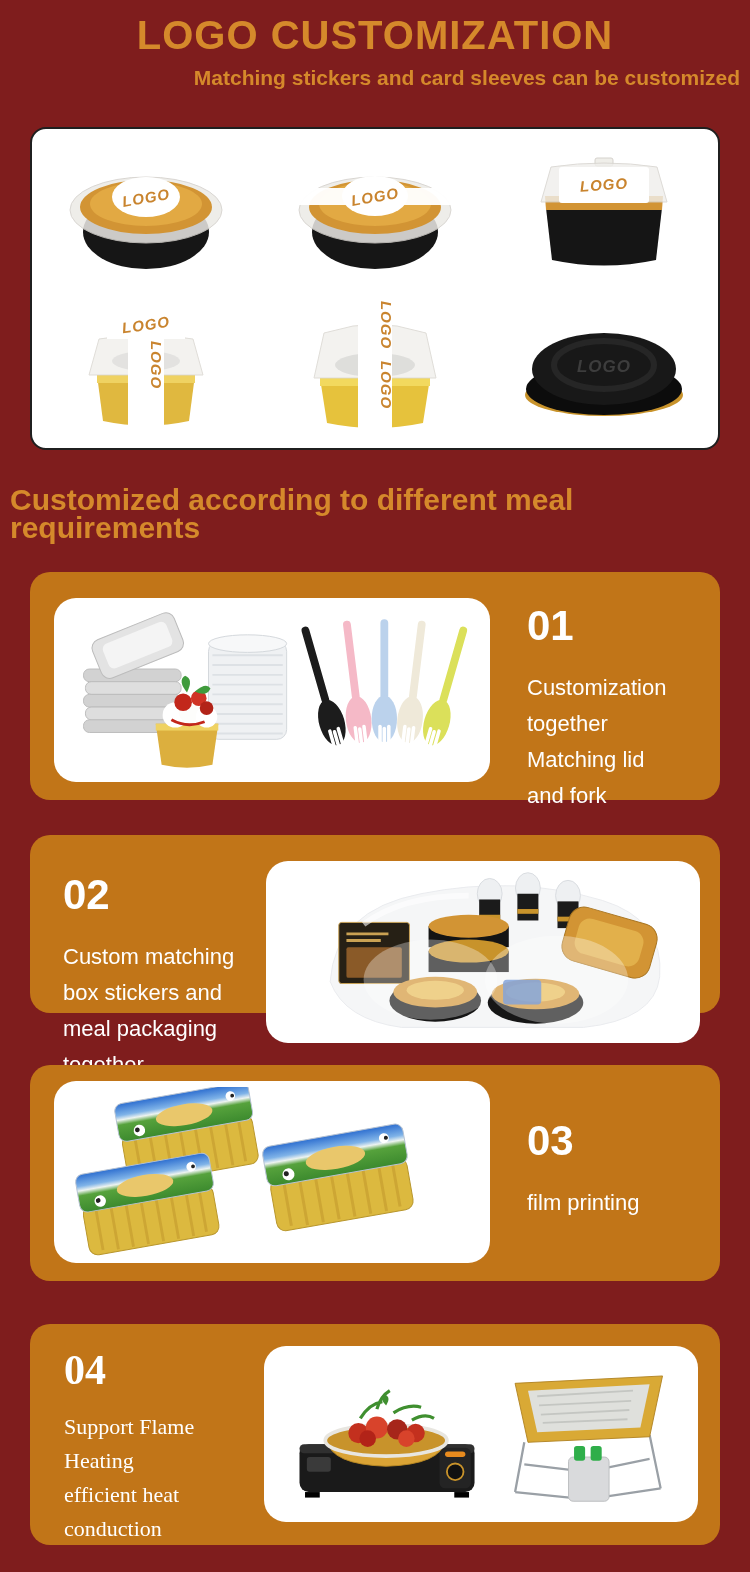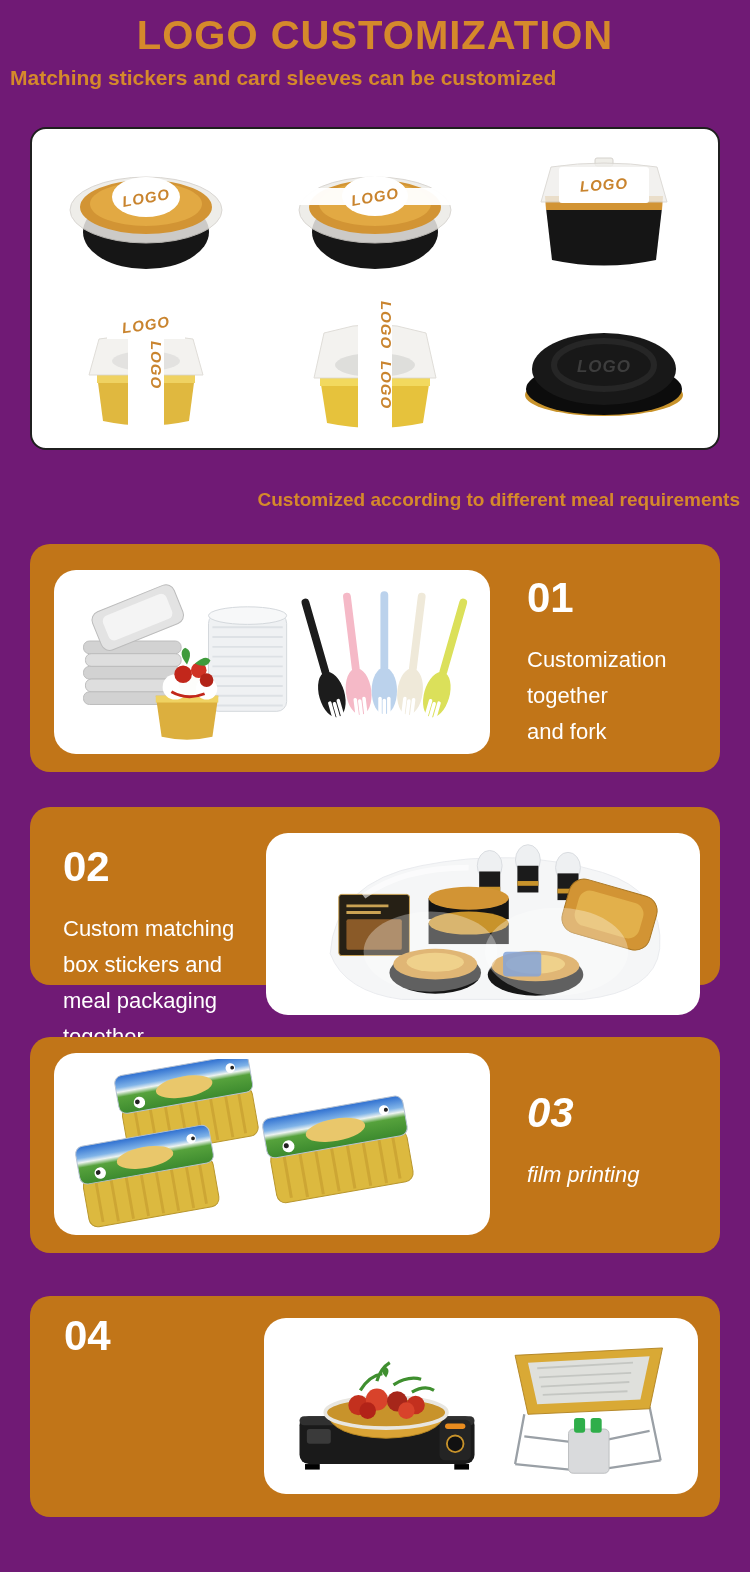--- a/index.html
+++ b/index.html
@@ -1,51 +1,51 @@
 <!DOCTYPE html>
 <html><head>
 <meta charset="utf-8">
 <style>
   * { margin:0; padding:0; box-sizing:border-box; }
   html,body { background:#ffffff; }
   body { font-family:"Liberation Sans", sans-serif; }
-  .page { position:relative; width:750px; height:1572px; margin:0 auto; background:#701a75; overflow:hidden; }
+  .page { position:relative; width:750px; height:1572px; margin:0 auto; background:#7f1d1d; overflow:hidden; }
 
   .title { margin:12px 10px 0; text-align:center; font-size:40px; line-height:46px;
            font-weight:700; color:#D5892B; letter-spacing:1px; }
-  .subtitle { margin:7px 10px 0; text-align:left; font-size:21px; line-height:26px;
+  .subtitle { margin:7px 10px 0; text-align:right; font-size:21px; line-height:26px;
               font-weight:700; color:#D5892B; }
 
   .hero { margin:36px 30px 0; width:690px; height:323px; border:2px solid #1f1f1f;
           border-radius:16px; background:#fff; display:grid;
           grid-template-columns:repeat(3,1fr); grid-template-rows:1fr 1fr; align-items:center; justify-items:center; }
   .hero-cell { display:flex; align-items:center; justify-content:center; }
 
-  .heading { margin:36px 10px 0; text-align:right; font-size:19px; line-height:28px;
+  .heading { margin:36px 10px 0; text-align:left; font-size:30px; line-height:28px;
              font-weight:700; color:#D5892B; }
 
   .feature { position:relative; width:690px; margin-left:30px; background:#C17518;
              border-radius:20px; color:#fff; }
   .f1 { margin-top:30px; height:228px; }
   .f2 { margin-top:35px; height:178px; }
-  .f3 { margin-top:52px; height:216px;font-style:italic; }
+  .f3 { margin-top:52px; height:216px; }
   .f4 { margin-top:43px; height:221px; }
 
   .panel { position:absolute; background:#fff; border-radius:22px; display:flex;
            align-items:center; justify-content:center; overflow:hidden; }
   .f1 .panel { left:24px; top:26px; width:436px; height:184px; }
   .f2 .panel { left:236px; top:26px; width:434px; height:182px; }
   .f3 .panel { left:24px; top:16px; width:436px; height:182px; }
   .f4 .panel { left:234px; top:22px; width:434px; height:176px; }
 
   .txt { position:absolute; }
   .f1 .txt { left:497px; top:30px; width:190px; }
   .f2 .txt { left:33px; top:36px; width:210px; }
   .f3 .txt { left:497px; top:52px; width:190px; }
-  .f4 .txt { left:34px; top:16px; width:205px; }
+  .f4 .txt { left:34px; top:22px; width:205px;font-family:Liberation Serif, serif; }
 
   .num { font-size:42px; line-height:48px; font-weight:700; color:#fff; }
   .lines { margin-top:20px; }
   .f4 .lines { margin-top:16px; }
   .line { font-size:22px; line-height:36px; font-weight:400; color:#fff; }
   .f4 .line { line-height:34px; }
 
   svg text.logo { font-family:"Liberation Sans", sans-serif; font-weight:700; font-style:italic;
                   font-size:15px; letter-spacing:1px; fill:#C9842E; text-anchor:middle; }
 </style>
@@ -173,20 +173,21 @@
         <use href="#fk" fill="#BBD2EC" transform="translate(330,87)"></use>
         <use href="#fk" fill="#EFE9D9" transform="translate(360,88) rotate(7)"></use>
         <use href="#fk" fill="#DBE05A" transform="translate(392,92) rotate(16)"></use>
       </svg>
     </div>
     <div class="txt">
       <div class="num">01</div>
       <div class="lines">
         <p class="line">Customization</p>
         <p class="line">together</p>
+        <p class="line">Matching lid</p>
         <p class="line">and fork</p>
       </div>
     </div>
   </section>
 
   <section class="feature f2">
     <div class="txt">
       <div class="num">02</div>
       <div class="lines">
         <p class="line">Custom matching</p>
@@ -269,20 +270,26 @@
       <div class="num">03</div>
       <div class="lines">
         <p class="line">film printing</p>
       </div>
     </div>
   </section>
 
   <section class="feature f4">
     <div class="txt">
       <div class="num">04</div>
+      <div class="lines">
+        <p class="line">Support Flame</p>
+        <p class="line">Heating</p>
+        <p class="line">efficient heat</p>
+        <p class="line">conduction</p>
+      </div>
     </div>
     <div class="panel">
       <svg width="420" height="164" viewBox="0 0 430 178">
         <g>
           <rect x="18" y="100" width="190" height="52" rx="10" fill="#1A1A1A"></rect>
           <rect x="18" y="100" width="190" height="10" rx="5" fill="#303030"></rect>
           <rect x="170" y="104" width="34" height="44" rx="6" fill="#242424"></rect>
           <rect x="176" y="108" width="22" height="6" rx="3" fill="#E88B1E"></rect>
           <circle cx="187" cy="130" r="9" fill="#111111" stroke="#C8932B" stroke-width="2"></circle>
           <rect x="26" y="114" width="26" height="16" rx="3" fill="#3A3A3A"></rect>

